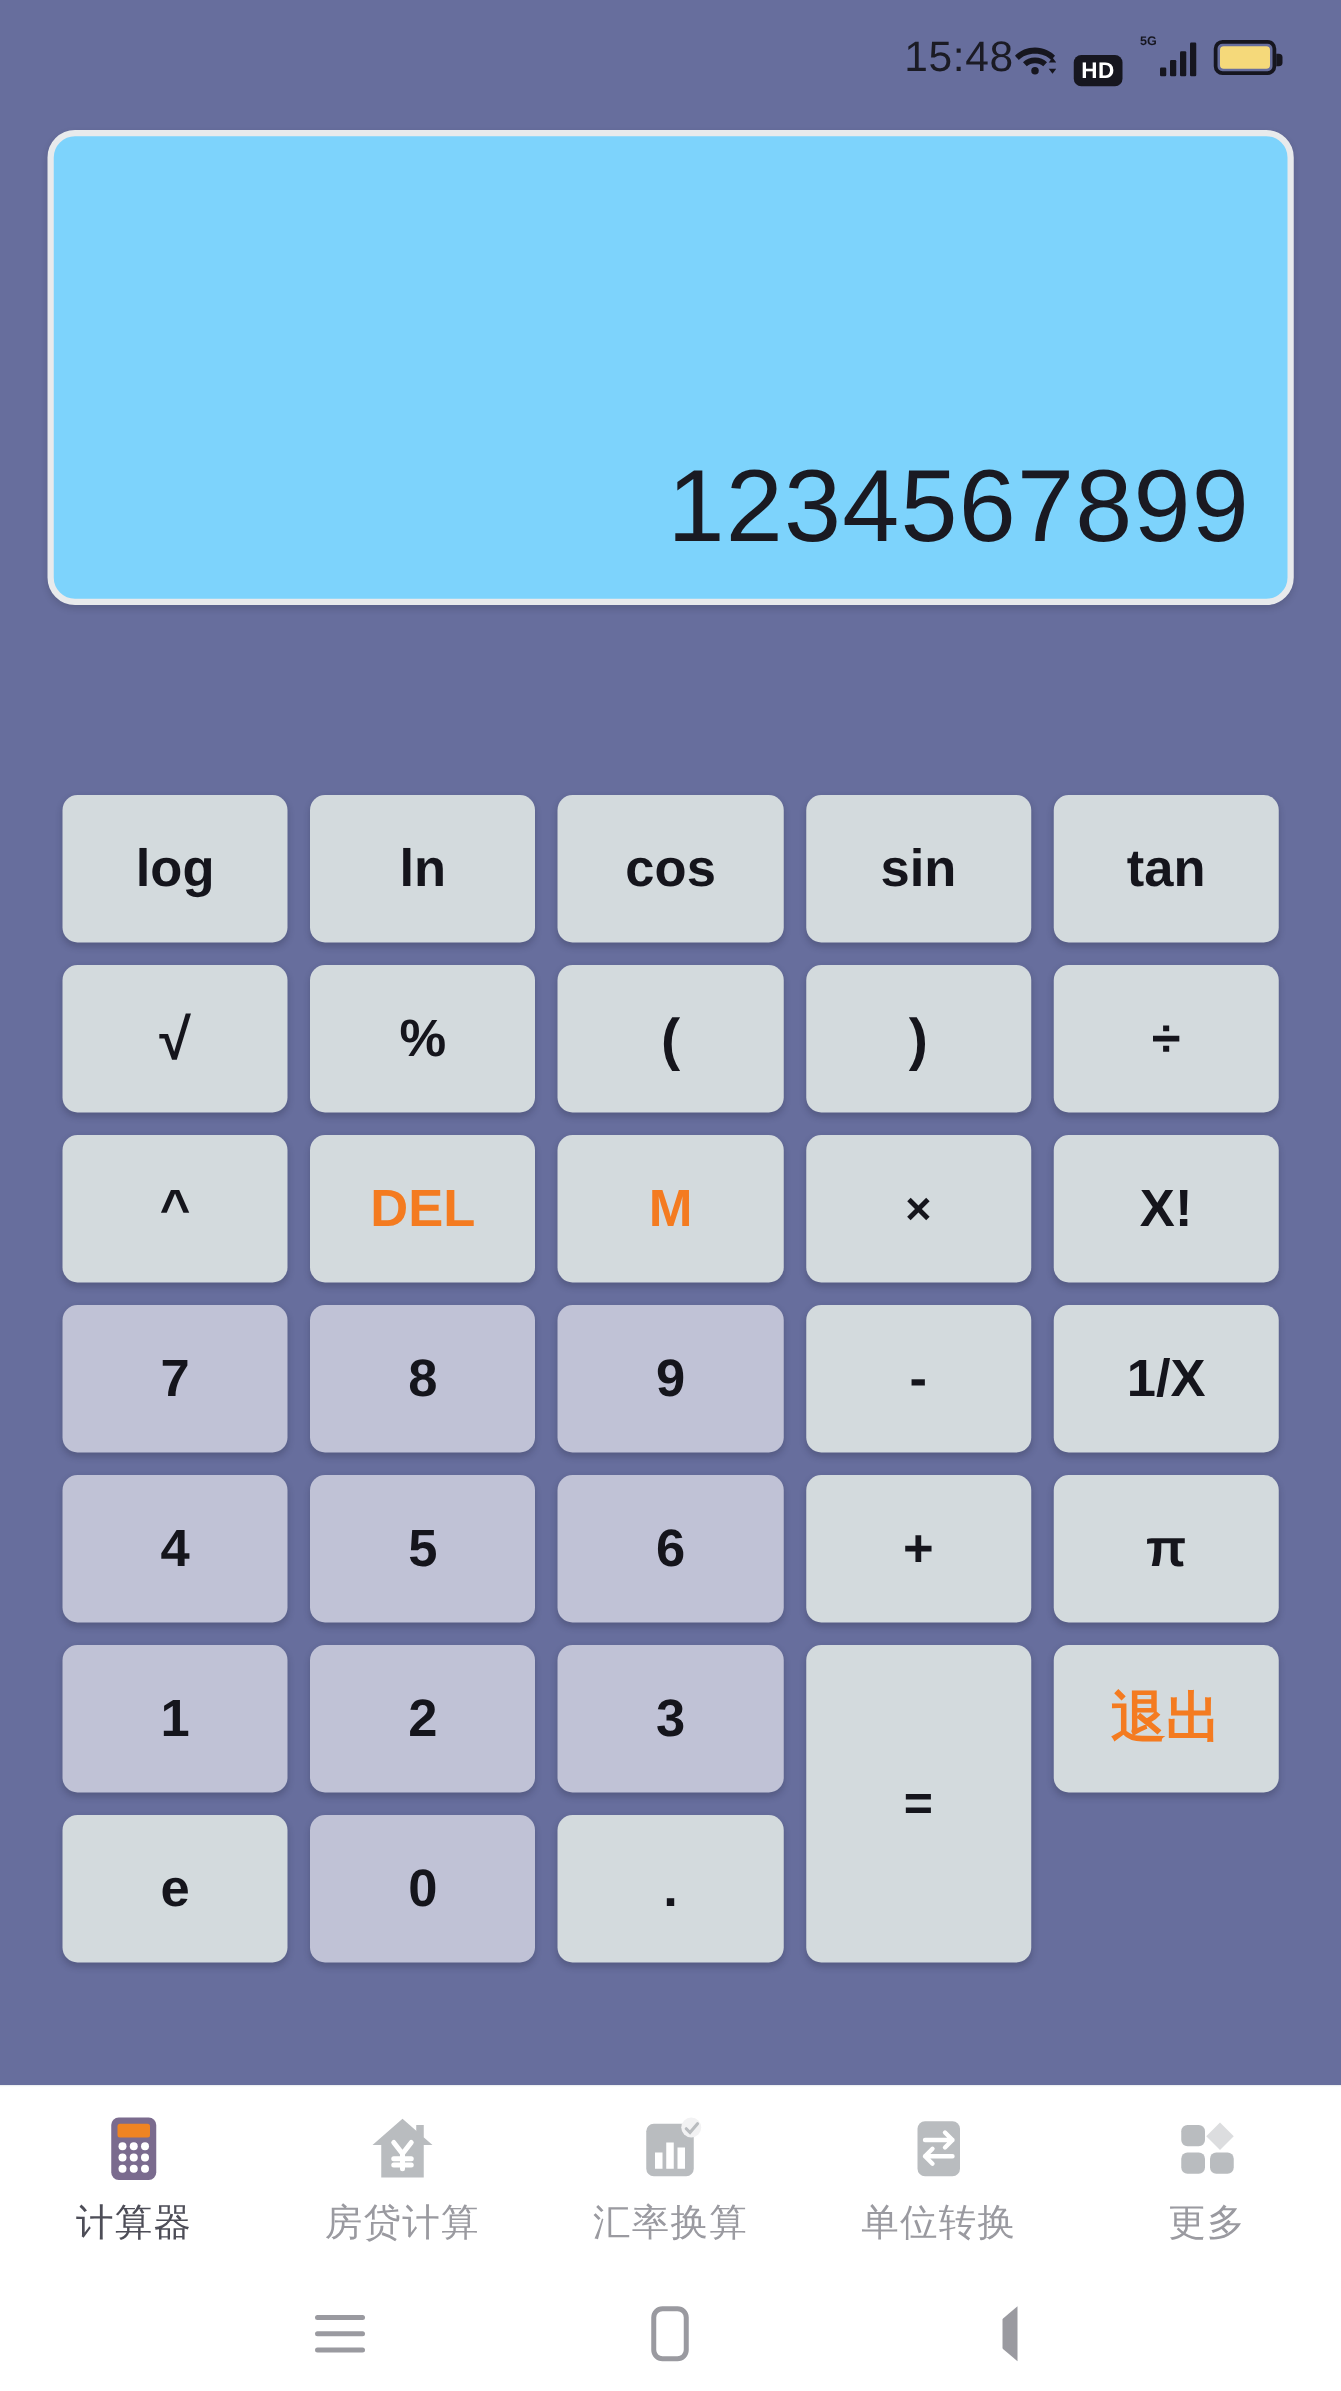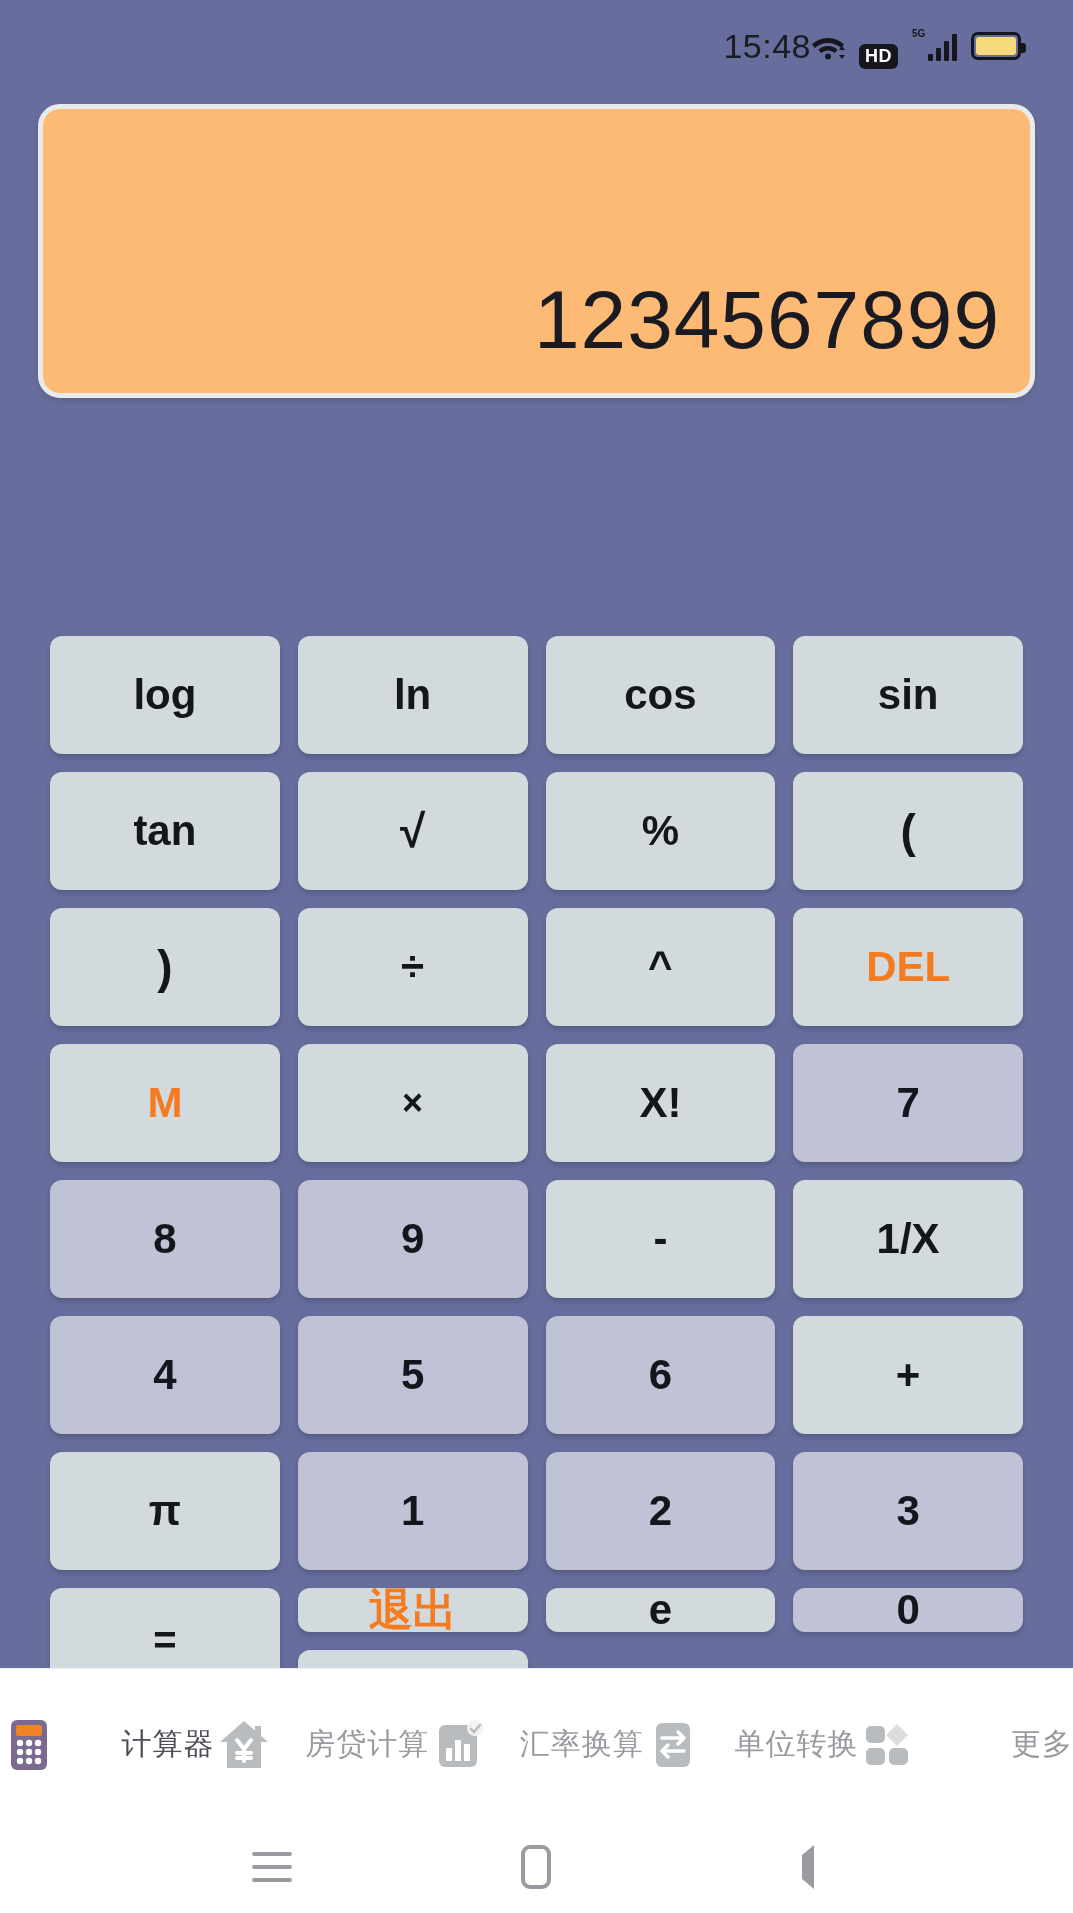--- a/index.html
+++ b/index.html
@@ -41,22 +41,22 @@
   }
   .battery::after{
     content:""; position:absolute; right:-8px; top:8px; width:5px; height:10px;
     background:#16161f; border-radius:0 3px 3px 0;
   }
   .battery b{ display:block; height:100%; background:#f5d97a; border-radius:3px; }
 
   
   .display{
     margin:12px 38px 0 38px;
-    height:294px;
-    background:#fdba74;
+    height:380px;
+    background:#7dd3fc;
     border:5px solid #e8eaec;
     border-radius:22px;
     display:flex;
     align-items:flex-end;
     justify-content:flex-end;
     padding:0 30px 32px 0;
     box-shadow:0 3px 6px rgba(0,0,0,.12);
   }
   .display-value{
     font-size:82px;
@@ -67,21 +67,21 @@
     white-space:nowrap;
     overflow:hidden;
   }
 
   
   .keypad{
     position:absolute;
     left:50px; right:50px;
     top:636px;
     display:grid;
-    grid-template-columns:repeat(4,1fr);
+    grid-template-columns:repeat(5,1fr);
     grid-template-rows:repeat(7,118px);
     gap:18px 18px;
   }
   .key{
     background:#d3dadd;
     border-radius:12px;
     display:flex; align-items:center; justify-content:center;
     font-size:42px; font-weight:700; color:#15151c;
     box-shadow:0 3px 5px rgba(40,44,70,.28);
     user-select:none;
@@ -97,21 +97,21 @@
   
   .tabbar{
     position:absolute; left:0; right:0; bottom:93px;
     height:152px;
     background:#ffffff;
     display:flex;
     border-top:1px solid #eceff1;
   }
   .tab{
     flex:1;
-    display:flex; flex-direction:row; align-items:center; justify-content:space-between;
+    display:flex; flex-direction:column; align-items:center; justify-content:center;
     gap:10px;
   }
   .tab-label{ font-size:30px; color:#9a9aa0; letter-spacing:1px; }
   .tab.active .tab-label{ color:#4d4d57; }
   .tab-icon{ width:58px; height:58px; display:block; }
 
   
   .navbar{
     position:absolute; left:0; right:0; bottom:0;
     height:93px; background:#ffffff;

